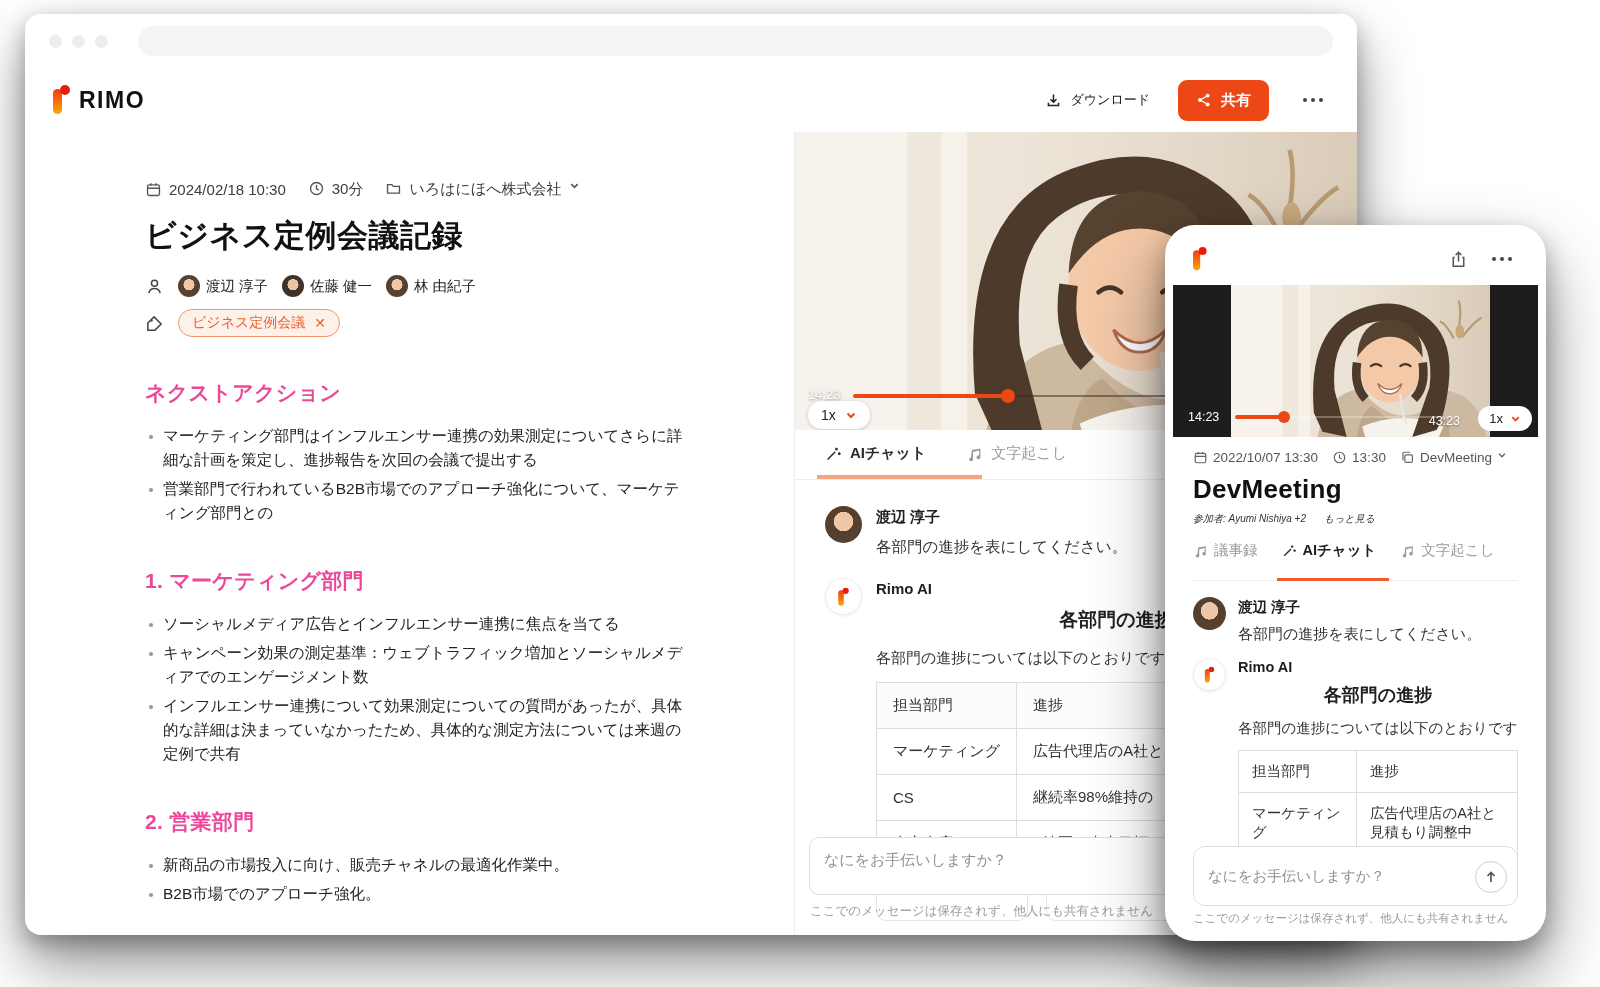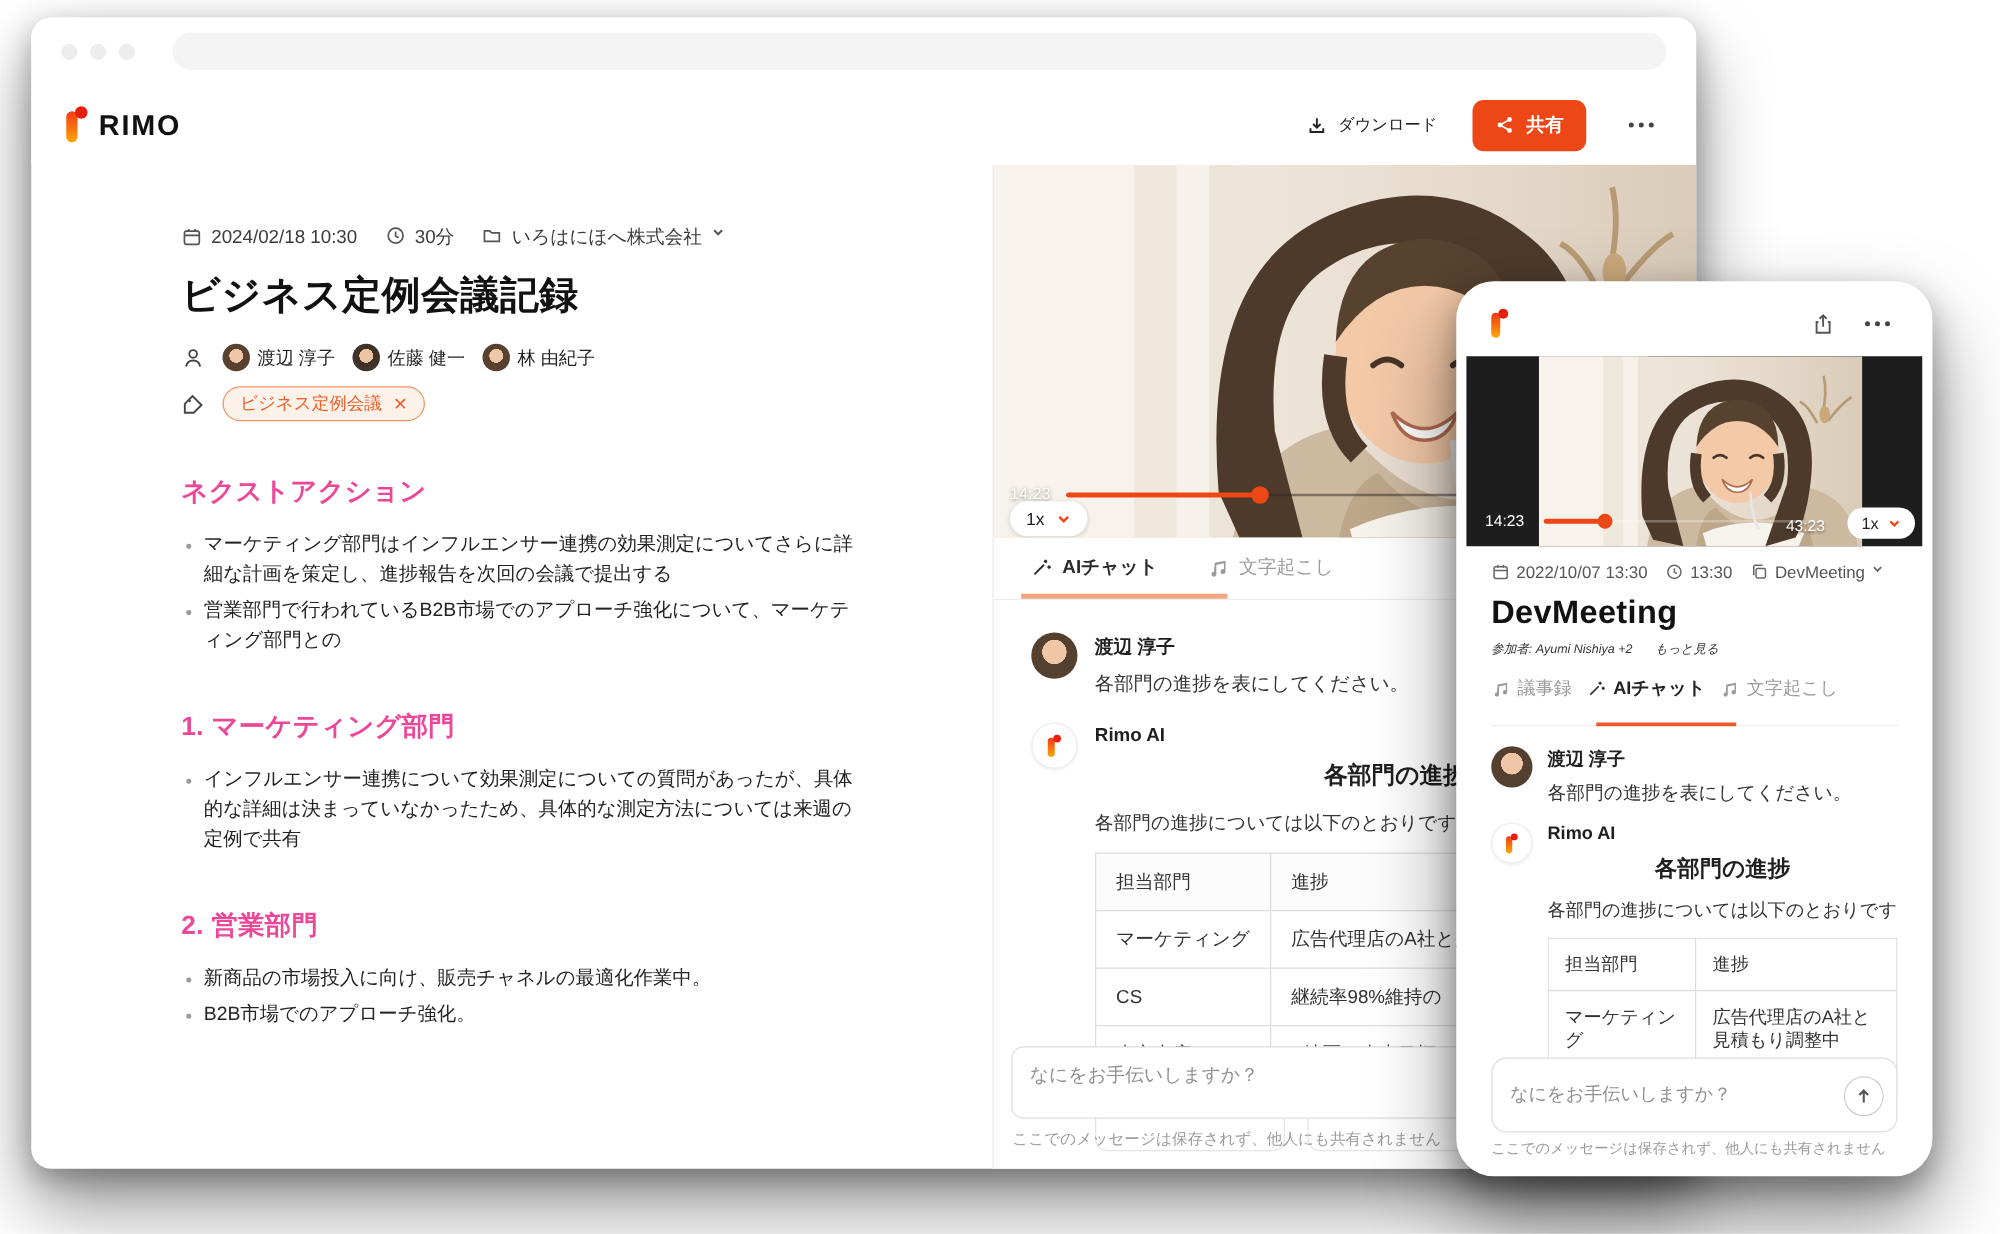--- a/index.html
+++ b/index.html
@@ -125,21 +125,21 @@
   .ph-time-r{position:absolute;right:78px;bottom:9px;color:#fff;font-size:12.5px;text-shadow:0 1px 2px rgba(0,0,0,.4);}
   .ph-speed{position:absolute;right:6px;bottom:6px;display:flex;align-items:center;gap:7px;background:#fff;
     border-radius:15px;padding:5px 11px;font-size:13px;color:#222;cursor:pointer;}
   .ph-speed .chev{color:var(--accent);}
   .ph-body{padding:13px 20px 0;}
   .ph-meta{display:flex;align-items:center;gap:14px;font-size:13.5px;color:#555;}
   .ph-meta .meta-item{gap:5px;}
   .ph-title{font-size:26px;font-weight:800;color:#111;margin:9px 0 7px;letter-spacing:.3px;}
   .ph-part{font-size:10px;color:#333;display:flex;gap:18px;font-style:italic;}
   .ph-part .more-link{cursor:pointer;}
-  .ph-tabs{display:flex;gap:12px;margin-top:15px;border-bottom:1px solid #eee;padding-bottom:20px;position:relative;}
+  .ph-tabs{display:flex;gap:24px;margin-top:15px;border-bottom:1px solid #eee;padding-bottom:20px;position:relative;}
   .ph-tab{display:flex;align-items:center;gap:6px;font-size:14.5px;color:#9b9b9b;cursor:pointer;}
   .ph-tab.active{color:#222;font-weight:bold;}
   .ph-tabs .underline{position:absolute;left:84px;bottom:-1px;width:112px;height:3px;background:#ed5b2c;}
   .ph-chat{padding-top:16px;}
   .ph-chat .msg{gap:12px;margin-bottom:14px;}
   .ph-chat .avatar-m,.ph-chat .ai-avatar{width:33px;height:33px;}
   .ph-chat .ai-avatar .mark{transform:scale(.55);}
   .ph-chat .msg-name{font-size:14.5px;margin:1px 0 8px;}
   .ph-chat .msg-text{font-size:15px;white-space:normal;}
   .ph-chat .ai-heading{font-size:18px;margin:2px 0 12px;}
@@ -313,20 +313,22 @@
         <h2>ネクストアクション</h2>
         <ul>
           <li>マーケティング部門はインフルエンサー連携の効果測定についてさらに詳細な計画を策定し、進捗報告を次回の会議で提出する</li>
           <li>営業部門で行われているB2B市場でのアプローチ強化について、マーケティング部門との</li>
         </ul>
       </div>
 
       <div class="sec">
         <h2>1. マーケティング部門</h2>
         <ul>
+          <li>ソーシャルメディア広告とインフルエンサー連携に焦点を当てる</li>
+          <li>キャンペーン効果の測定基準：ウェブトラフィック増加とソーシャルメディアでのエンゲージメント数</li>
           <li>インフルエンサー連携について効果測定についての質問があったが、具体的な詳細は決まっていなかったため、具体的な測定方法については来週の定例で共有</li>
         </ul>
       </div>
 
       <div class="sec">
         <h2>2. 営業部門</h2>
         <ul>
           <li>新商品の市場投入に向け、販売チャネルの最適化作業中。</li>
           <li>B2B市場でのアプローチ強化。</li>
 

